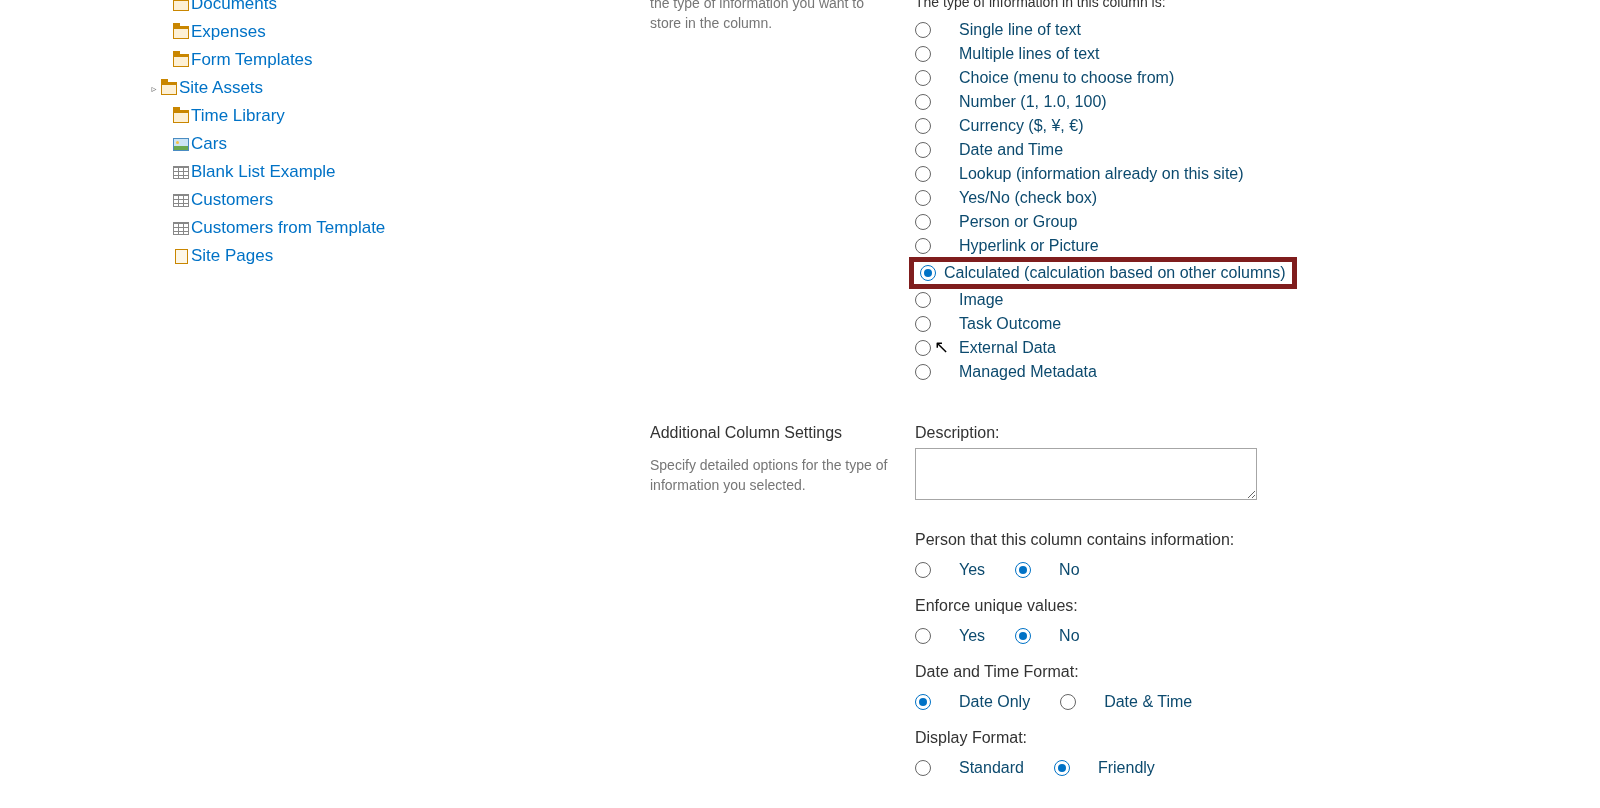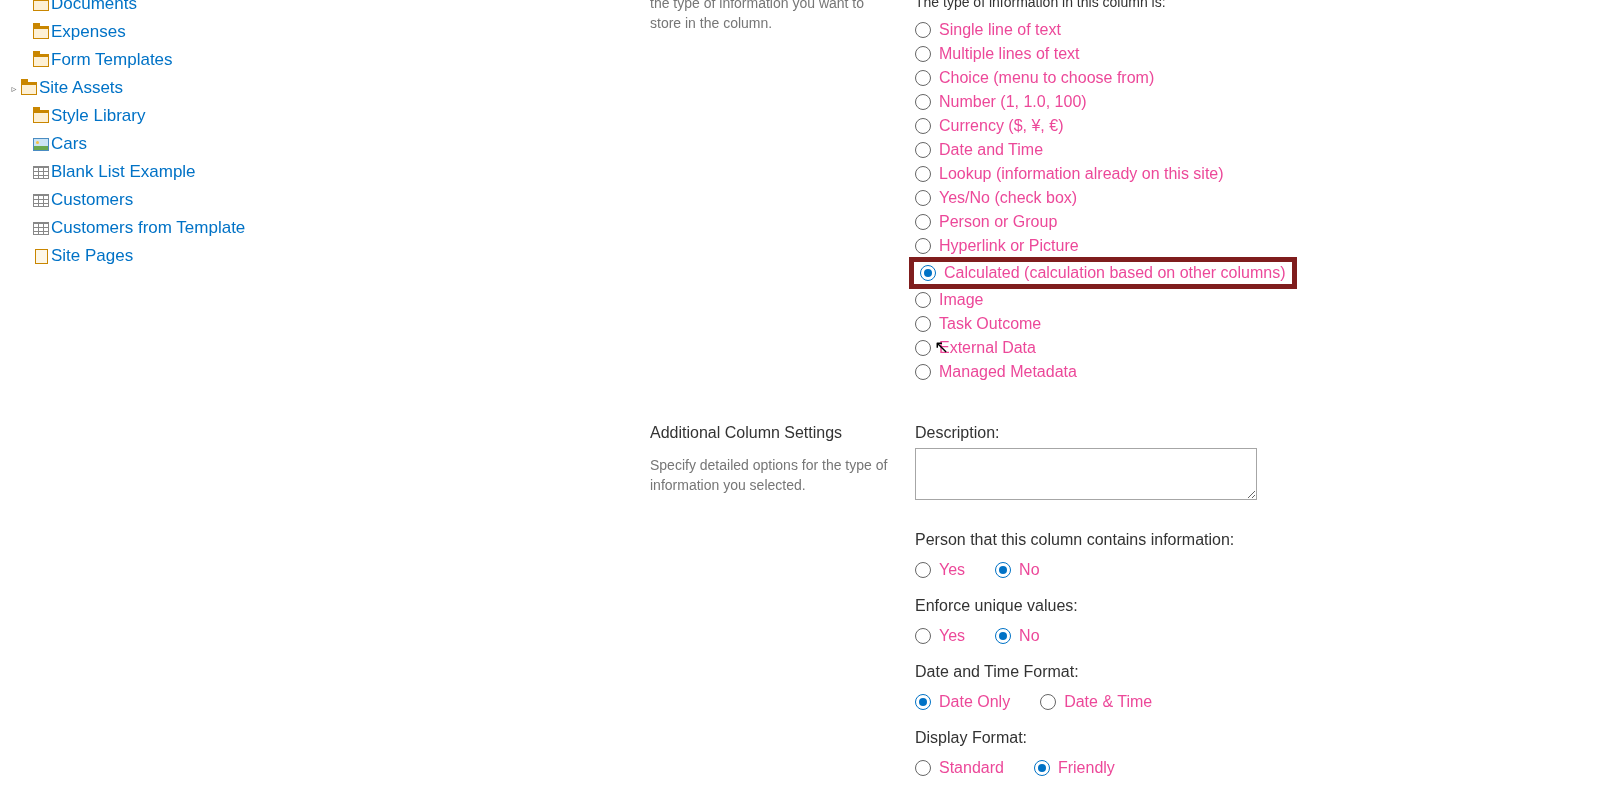--- a/index.html
+++ b/index.html
@@ -12,20 +12,21 @@
       height: 808px;
       overflow: hidden;
       position: relative;
     }
     .layout {
       display: flex;
       height: 100%;
     }
     .sidebar {
       width: 650px;
+      padding-left: 140px;
       padding-top: 0;
     }
     .sidebar-item {
       display: flex;
       align-items: center;
       padding: 4px 0;
       margin-left: 20px;
       cursor: pointer;
     }
     .sidebar-item.truncated {
@@ -131,21 +132,22 @@
     .type-header {
       font-size: 14px;
       color: #333;
       margin-bottom: 8px;
     }
     .radio-row {
       display: flex;
       align-items: center;
       padding: 3px 0;
       font-size: 16px;
-      color: #ec4899;
+      color: #0c4a6e;
+      gap: 20px;
     }
     .radio {
       width: 16px; height:16px;
       border:1.5px solid #666;
       border-radius:50%;
       margin-right: 8px;
       display:inline-flex;
       align-items:center;justify-content:center;
       flex-shrink:0;
       background:#fff;
@@ -227,21 +229,21 @@
           <span class="icon-folder"></span>
         </span>
       <a class="sidebar-link">Site Assets</a>
     </div>
 
     <div class="sidebar-item">
       <span class="caret empty">▸</span>
       <span class="tree-icon">
           <span class="icon-folder"></span>
         </span>
-      <a class="sidebar-link">Style Library</a>
+      <a class="sidebar-link">Time Library</a>
     </div>
 
     <div class="sidebar-item">
       <span class="caret empty">▸</span>
       <span class="tree-icon">
           <span class="icon-image"></span>
         </span>
       <a class="sidebar-link">Cars</a>
     </div>
 

